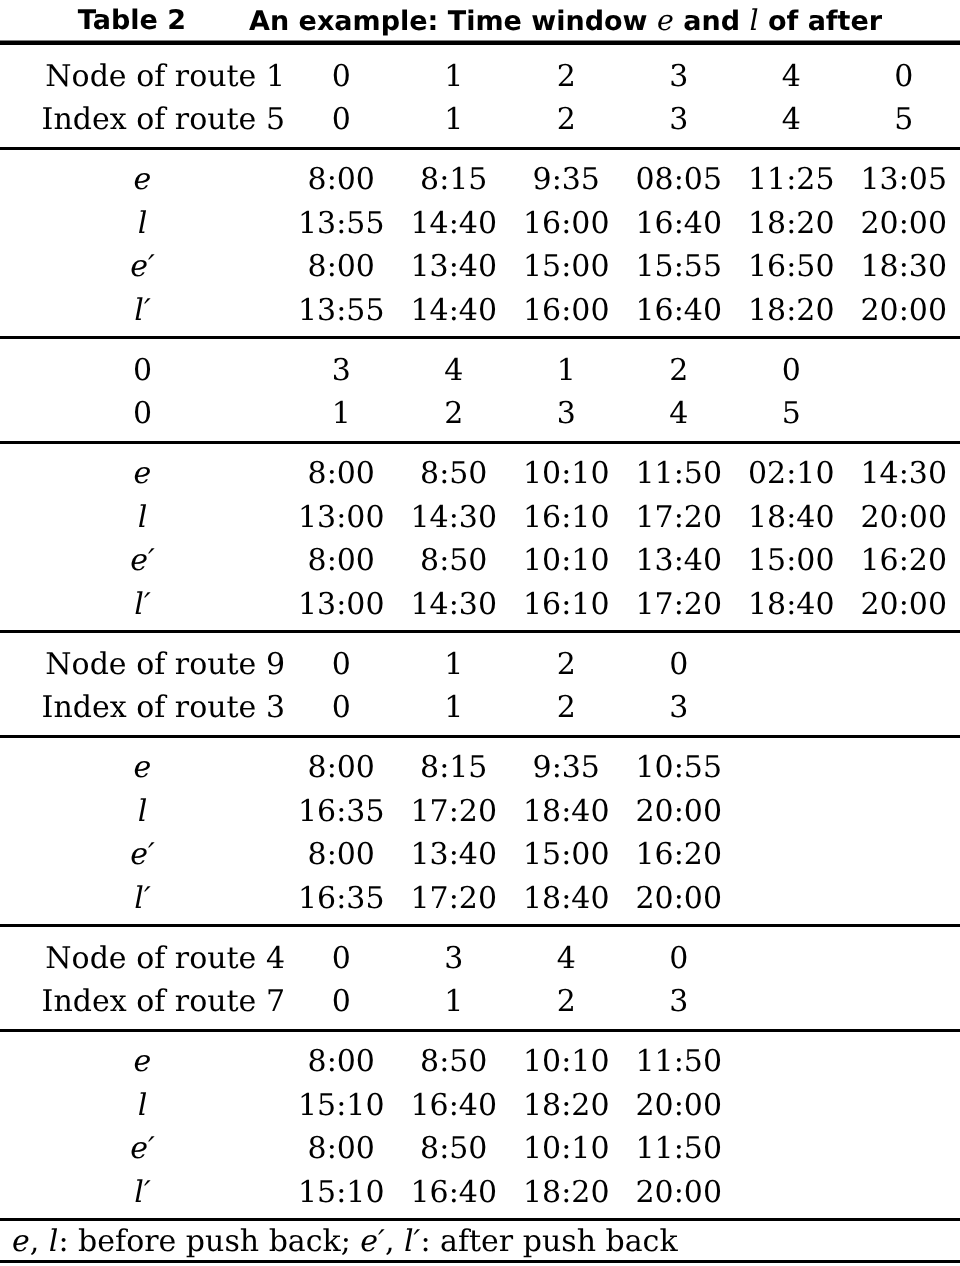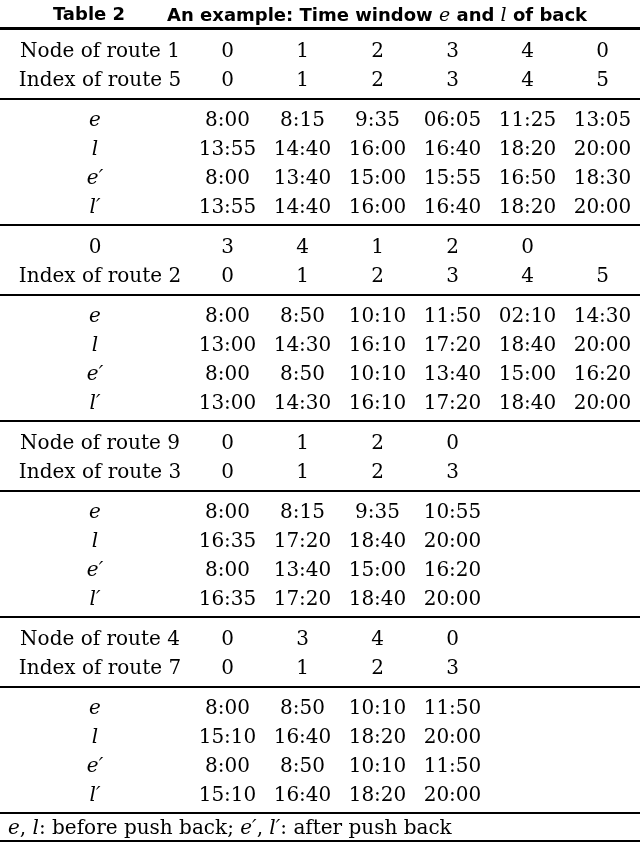--- a/index.html
+++ b/index.html
@@ -35,42 +35,42 @@
   }
   
   .header-section { padding: 5px 0; border-bottom: 2px solid #000; }
   .time-section   { padding: 4px 0; border-bottom: 2px solid #000; }
   .row {
     display: grid;
     grid-template-columns: 190px repeat(6, 75px);
     height: 29px;
     align-items: center;
   }
-  .hlabel { text-align: center; padding-left: 10px; white-space: nowrap; }
+  .hlabel { text-align: right; padding-left: 10px; white-space: nowrap; }
   .tlabel { text-align: center; font-style: italic; }
   .val    { text-align: center; white-space: nowrap; }
   
   .footnote {
     height: 26px;
     border-bottom: 2px solid #000;
     display: flex;
     align-items: center;
     padding-left: 8px;
     font-size: 20px;
     white-space: pre;
   }
   .footnote .mi { font-style: italic; }
 </style>
 </head>
 <body>
 
 <div class="page">
   <div class="title-row">
     <span class="title-label">Table 2</span>
-    <span class="title-caption"><span>An example: Time window </span><span class="mi">e</span><span> and </span><span class="mi">l</span><span> of back</span></span>
+    <span class="title-caption"><span>An example: Time window </span><span class="mi">e</span><span> and </span><span class="mi">l</span><span> of after</span></span>
   </div>
   <div id="blocks">
       <div class="header-section">
         <div class="row">
           <div class="hlabel">Node of route 1</div>
           <div class="val">0</div>
           <div class="val">1</div>
           <div class="val">2</div>
           <div class="val">3</div>
           <div class="val">4</div>
@@ -85,21 +85,21 @@
           <div class="val">4</div>
           <div class="val">5</div>
         </div>
       </div>
       <div class="time-section">
         <div class="row">
           <div class="tlabel">e</div>
           <div class="val">8:00</div>
           <div class="val">8:15</div>
           <div class="val">9:35</div>
-          <div class="val">06:05</div>
+          <div class="val">08:05</div>
           <div class="val">11:25</div>
           <div class="val">13:05</div>
         </div>
         <div class="row">
           <div class="tlabel">l</div>
           <div class="val">13:55</div>
           <div class="val">14:40</div>
           <div class="val">16:00</div>
           <div class="val">16:40</div>
           <div class="val">18:20</div>
@@ -127,21 +127,20 @@
       <div class="header-section">
         <div class="row">
           <div class="val">0</div>
           <div class="val">3</div>
           <div class="val">4</div>
           <div class="val">1</div>
           <div class="val">2</div>
           <div class="val">0</div>
         </div>
         <div class="row">
-          <div class="hlabel">Index of route 2</div>
           <div class="val">0</div>
           <div class="val">1</div>
           <div class="val">2</div>
           <div class="val">3</div>
           <div class="val">4</div>
           <div class="val">5</div>
         </div>
       </div>
       <div class="time-section">
         <div class="row">

